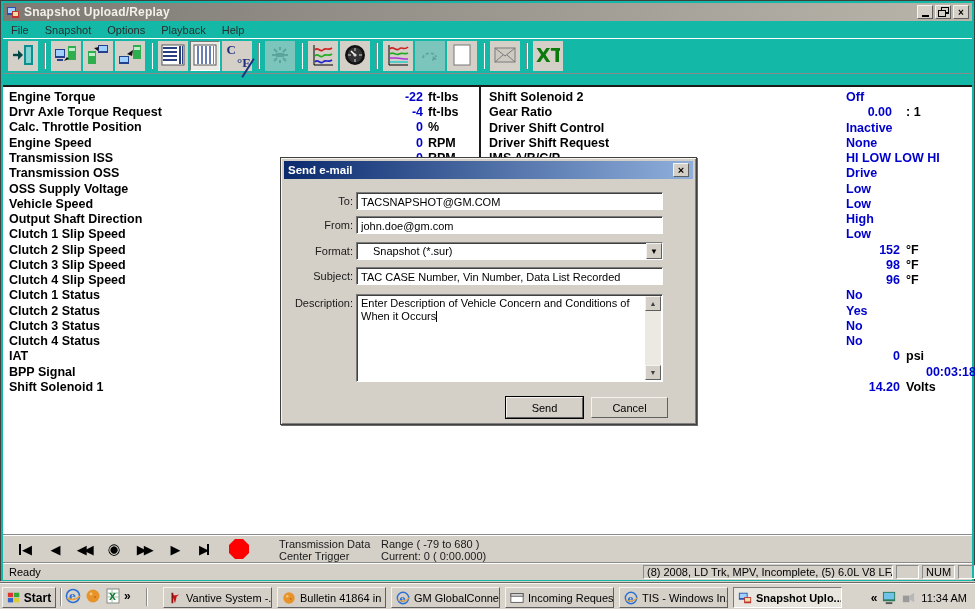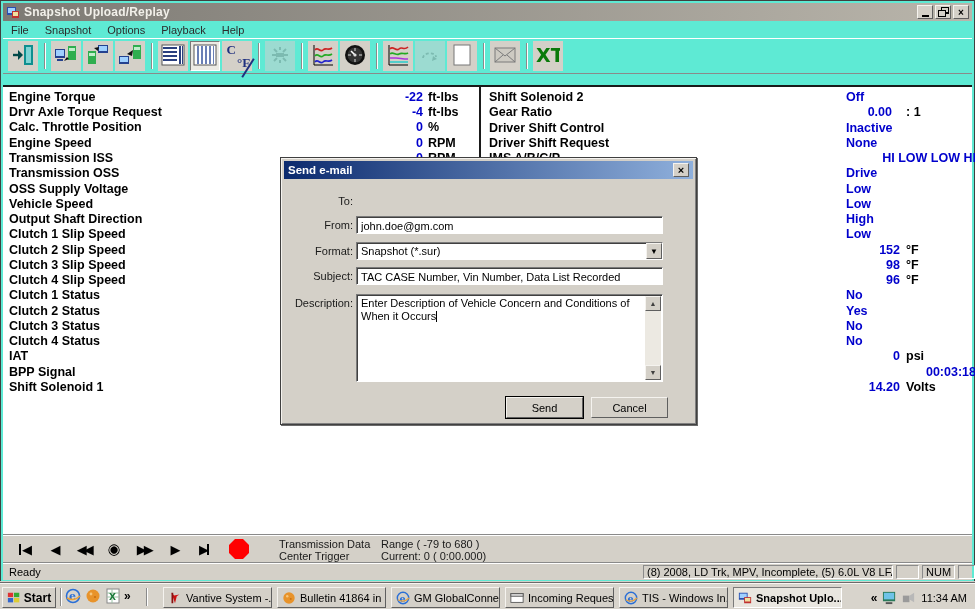--- a/index.html
+++ b/index.html
@@ -3,21 +3,21 @@
 <meta charset="utf-8">
 <style>
   * { box-sizing: border-box; margin: 0; padding: 0; }
   html,body { width:975px; height:609px; }
   body { position:relative; background:#D4D0C8; font-family:"Liberation Sans",sans-serif; overflow:hidden; font-size:11px; color:#000; }
 
   
   .raised { border:1px solid; border-color:#f5f3ef #5f5f5f #5f5f5f #f5f3ef; background:#D4D0C8; }
 
   
-  #app { position:absolute; left:0; top:0; width:975px; height:581px; background:#5eead4; border:1px solid #404040; border-bottom:none; }
+  #app { position:absolute; left:0; top:0; width:975px; height:581px; background:#14b8a6; border:1px solid #404040; border-bottom:none; }
   #titlebar { position:absolute; left:2px; top:2px; right:2px; height:18px; background:linear-gradient(90deg,#7d7a74,#b9b5ab); display:flex; align-items:center; padding:0 3px; }
   #titlebar .title { color:#f2f0ea; font-weight:bold; font-size:12px; margin-left:4px; flex:1; letter-spacing:.2px; }
   .winbtn { width:16px; height:14px; display:flex; align-items:center; justify-content:center; margin-left:2px; font-size:10px; font-weight:bold; color:#000; }
   .min-ic { width:7px; height:2px; background:#000; margin-top:7px; }
   .restore-ic { position:relative; width:11px; height:10px; }
   .restore-ic i { position:absolute; left:0; bottom:0; width:8px; height:7px; border:1px solid #000; background:#D4D0C8; }
   .restore-ic b { position:absolute; right:0; top:0; width:8px; height:7px; border:1px solid #000; border-bottom-width:2px; }
   #menubar { position:absolute; left:2px; top:21px; right:2px; height:15px; display:flex; align-items:center; }
   .menu-item { padding:1px 8px; color:#2b2b2b; }
   #toolbar { position:absolute; left:2px; top:37px; right:2px; height:36px; display:flex; align-items:center; padding-left:4px; border-top:1px solid #fff; border-bottom:1px solid #8a8a8a; }
@@ -69,21 +69,21 @@
   #tray svg { width:15px; height:15px; }
 
   
   #dialog { position:absolute; left:280px; top:157px; width:417px; height:268px; background:#D4D0C8; border:1px solid #404040; box-shadow:inset 1px 1px 0 #f5f3ef, inset -1px -1px 0 #808080, 1px 1px 0 #6a6a6a; }
   #dlg-title { position:absolute; left:3px; top:3px; right:3px; height:18px; background:linear-gradient(90deg,#0B2A6E,#8FB0DC); display:flex; align-items:center; padding:0 4px; }
   #dlg-title .title { color:#fff; font-weight:bold; font-size:11.5px; flex:1; }
   #dlg-close { width:16px; height:14px; display:flex; align-items:center; justify-content:center; font-size:11px; font-weight:bold; }
   .dlg-label { position:absolute; width:70px; text-align:right; font-size:11px; color:#1a1a1a; }
   .dlg-input { position:absolute; left:75px; width:307px; height:18px; border:1px solid; border-color:#7a7a7a #fff #fff #7a7a7a; box-shadow:inset 1px 1px 0 #404040; background:#fff; font-family:"Liberation Sans",sans-serif; font-size:11px; padding:2px 3px 0 4px; }
   .dlg-combo { position:absolute; left:75px; width:307px; height:18px; border:1px solid; border-color:#7a7a7a #fff #fff #7a7a7a; box-shadow:inset 1px 1px 0 #404040; background:#fff; display:flex; }
-  .dlg-combo .val { flex:1; padding:2px 0 0 4px; font-size:11px; }
+  .dlg-combo .val { flex:1; padding:2px 0 0 16px; font-size:11px; }
   .combo-arrow { width:16px; height:100%; display:flex; align-items:center; justify-content:center; font-size:8px; }
   #dlg-desc { position:absolute; left:75px; top:136px; width:307px; height:88px; border:1px solid; border-color:#7a7a7a #fff #fff #7a7a7a; box-shadow:inset 1px 1px 0 #404040; background:#fff; }
   #dlg-desc .text { position:absolute; left:4px; top:2px; right:20px; font-size:11px; line-height:13px; }
   .caret { display:inline-block; width:1px; height:11px; background:#000; vertical-align:-2px; }
   #desc-scroll { position:absolute; right:1px; top:1px; bottom:1px; width:16px; background:#ece9e2; }
   .scr-btn { position:absolute; left:0; width:16px; height:15px; display:flex; align-items:center; justify-content:center; font-size:7px; color:#404040; }
   .dlg-btn { position:absolute; top:239px; width:77px; height:21px; display:flex; align-items:center; justify-content:center; font-size:11px;text-align:center; }
   #send-btn { left:225px; outline:1px solid #000; }
   #cancel-btn { left:310px; }
 </style>
@@ -369,21 +369,21 @@
           <span class="pval txt" style="left: 357px; width: 130px;">Inactive</span>
           <span class="punit" style="left:417px"></span>
         </div>
         <div class="prow" style="left: 486px; top: 48.75px; width: 489px;">
           <span class="pname">Driver Shift Request</span>
           <span class="pval txt" style="left: 357px; width: 130px;">None</span>
           <span class="punit" style="left:417px"></span>
         </div>
         <div class="prow" style="left: 486px; top: 64px; width: 489px;">
           <span class="pname">IMS A/B/C/P</span>
-          <span class="pval txt" style="left: 357px; width: 130px; text-align: right;">HI  LOW LOW HI</span>
+          <span class="pval txt" style="left: 357px; width: 130px;">HI  LOW LOW HI</span>
           <span class="punit" style="left:417px"></span>
         </div>
         <div class="prow" style="left: 486px; top: 79.25px; width: 489px;">
           <span class="pname"></span>
           <span class="pval txt" style="left: 357px; width: 130px;">Drive</span>
           <span class="punit" style="left:417px"></span>
         </div>
         <div class="prow" style="left: 486px; top: 94.5px; width: 489px;">
           <span class="pname"></span>
           <span class="pval txt" style="left: 357px; width: 130px;">Low</span>
@@ -514,20 +514,21 @@
     <div class="st-panel" style="left:955px;width:17px"></div>
   </div>
 </div>
 
 <div id="dialog">
   <div id="dlg-title">
     <span class="title">Send e-mail</span>
     <div id="dlg-close" class="raised">×</div>
   </div>
   <div class="dlg-label" style="left:2px;top:37px">To:</div>
+  <input class="dlg-input" style="top: 34px;" value="TACSNAPSHOT@GM.COM">
   <div class="dlg-label" style="left:2px;top:61px">From:</div>
   <input class="dlg-input" style="top: 58px;" value="john.doe@gm.com">
   <div class="dlg-label" style="left:2px;top:87px">Format:</div>
   <div class="dlg-combo" style="top:84px">
     <span class="val">Snapshot (*.sur)</span>
     <span class="combo-arrow raised">▼</span>
   </div>
   <div class="dlg-label" style="left:2px;top:112px">Subject:</div>
   <input class="dlg-input" style="top: 109px;" value="TAC CASE Number, Vin Number, Data List Recorded">
   <div class="dlg-label" style="left:2px;top:139px">Description:</div>

